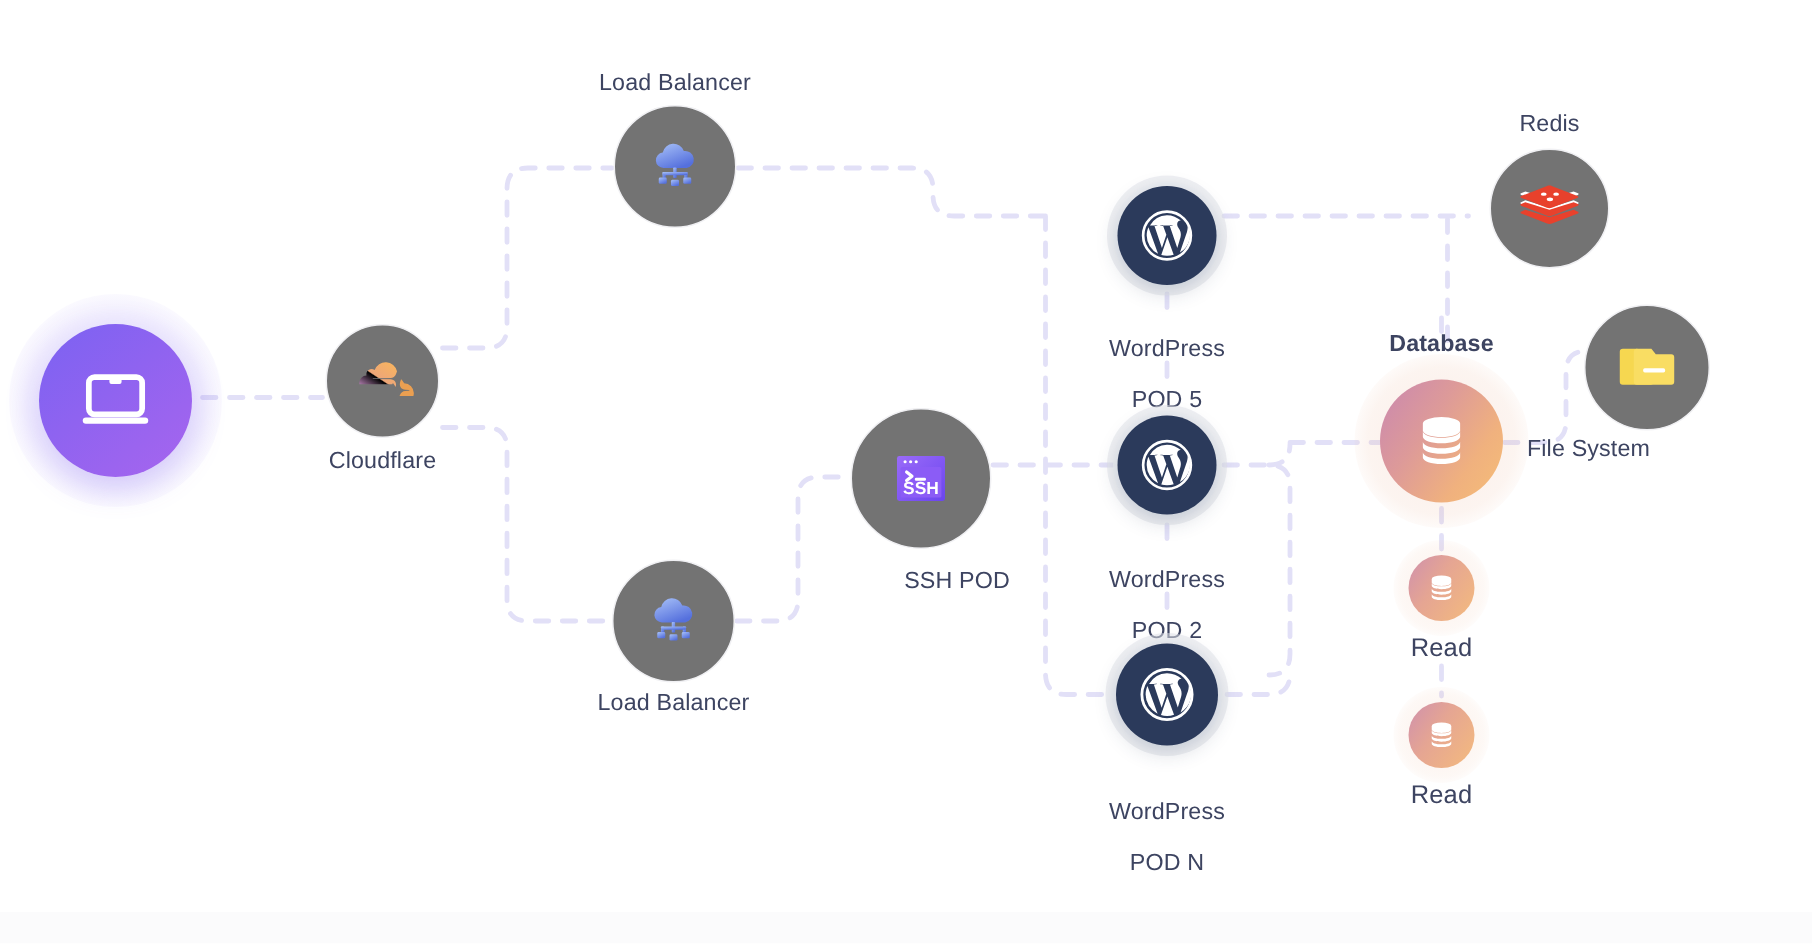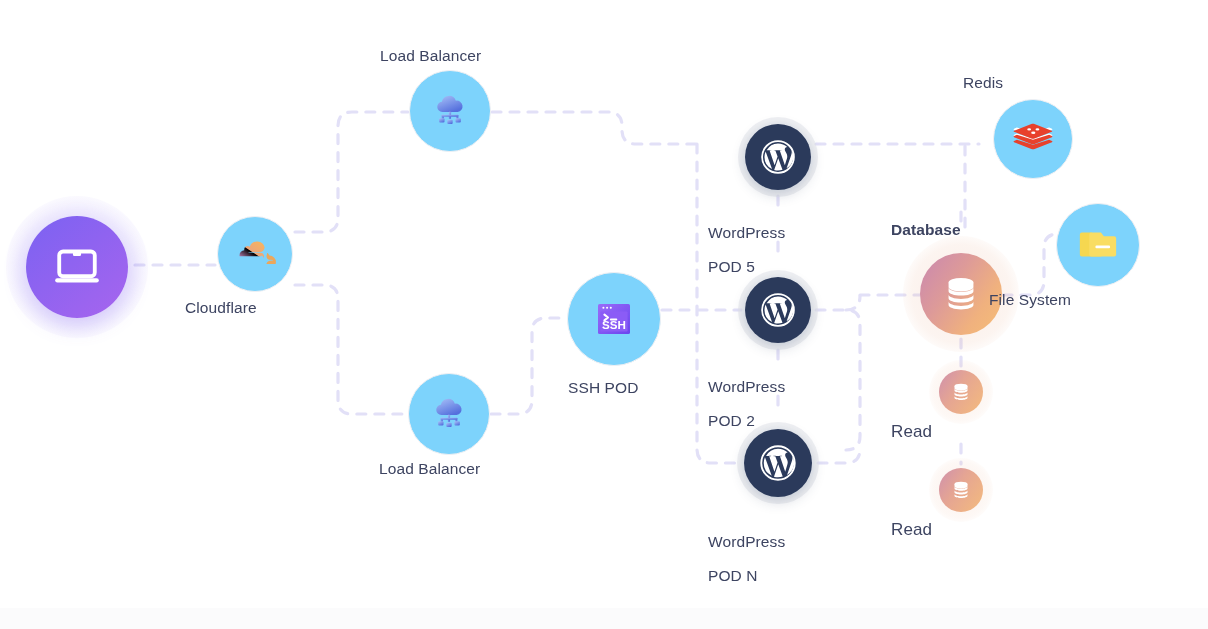--- a/index.html
+++ b/index.html
@@ -26,34 +26,35 @@
 
   .node {
     position: absolute;
     display: flex;
     align-items: center;
     justify-content: center;
     border-radius: 50%;
   }
   
   .ring {
-    background: #7dd3fc;
+    background: #737373;
     border: 1.6px solid #f0f0f3;
   }
   
   .halo {
     position: absolute;
     border-radius: 50%;
   }
   .label {
     position: absolute;
     color: #3d4461;
     font-size: 15.5px;
     line-height: 17px;
     letter-spacing: .1px;
+    text-align: center;
     white-space: pre-line;
     font-weight: 400;
   }
   .label.small { font-size: 17px; }
 
   
   .laptop-halo {
     background: radial-gradient(circle,
       rgba(139,110,246,.14) 0%,
       rgba(139,110,246,.10) 58%,

